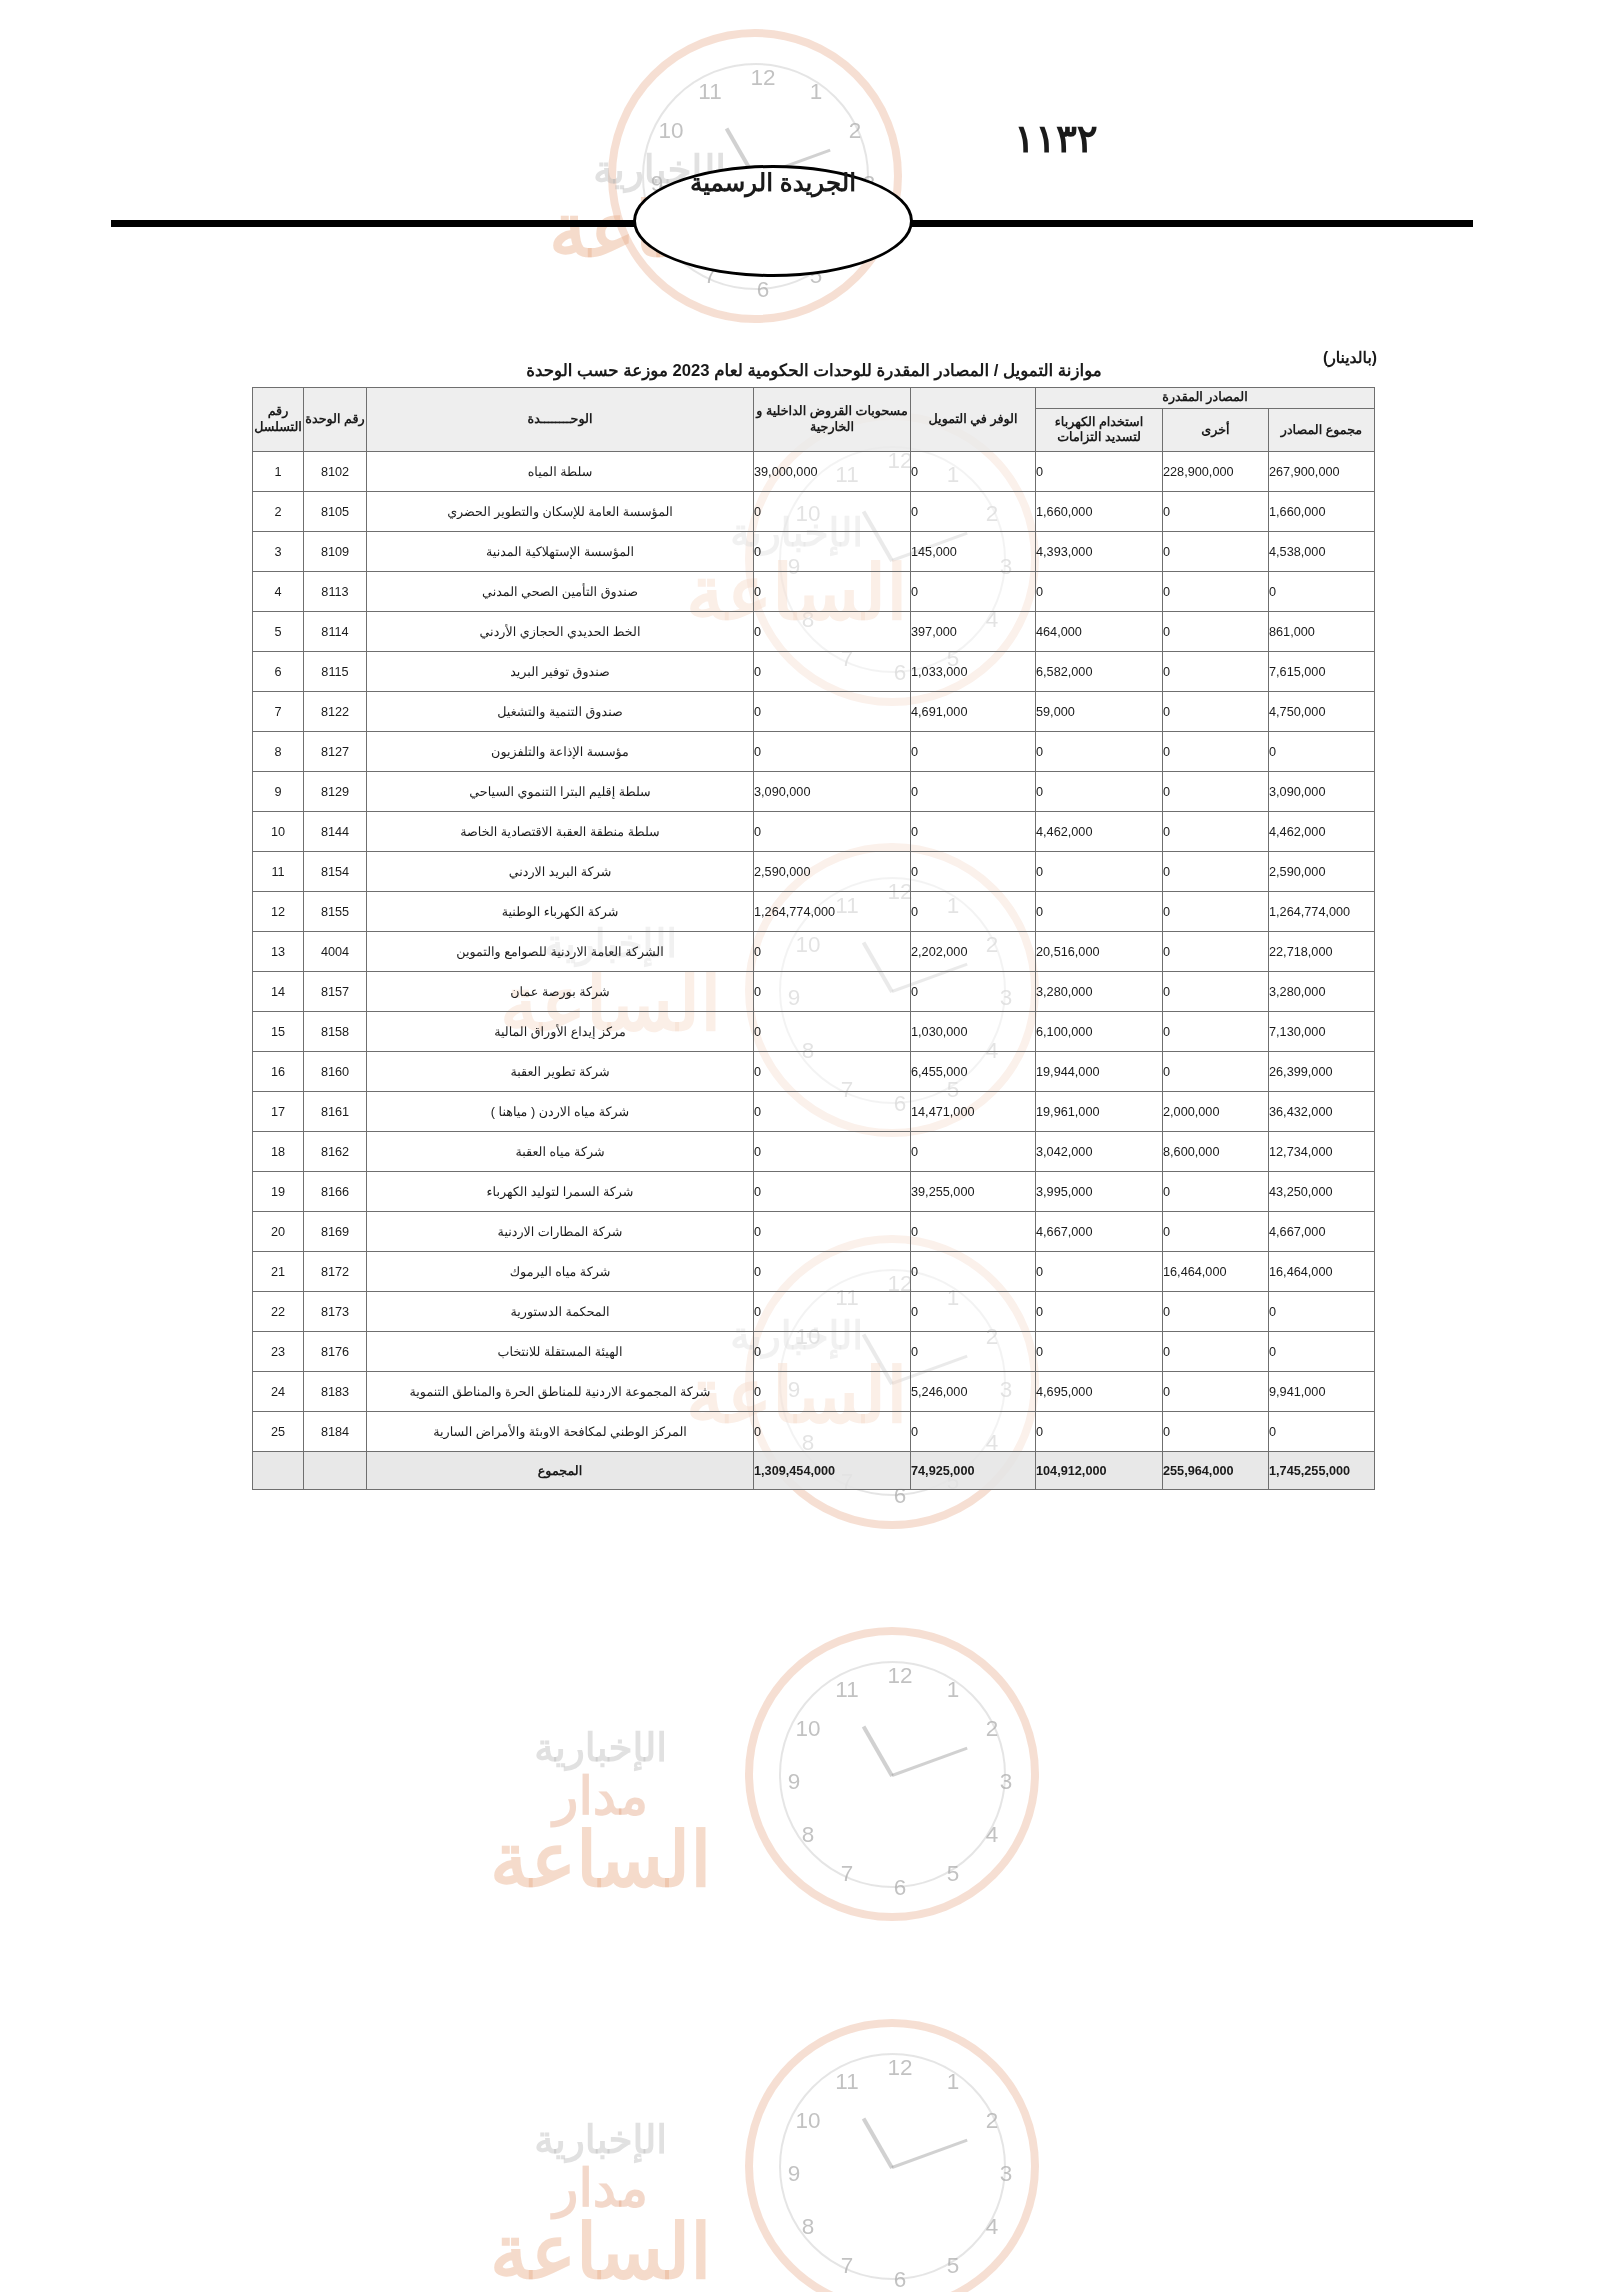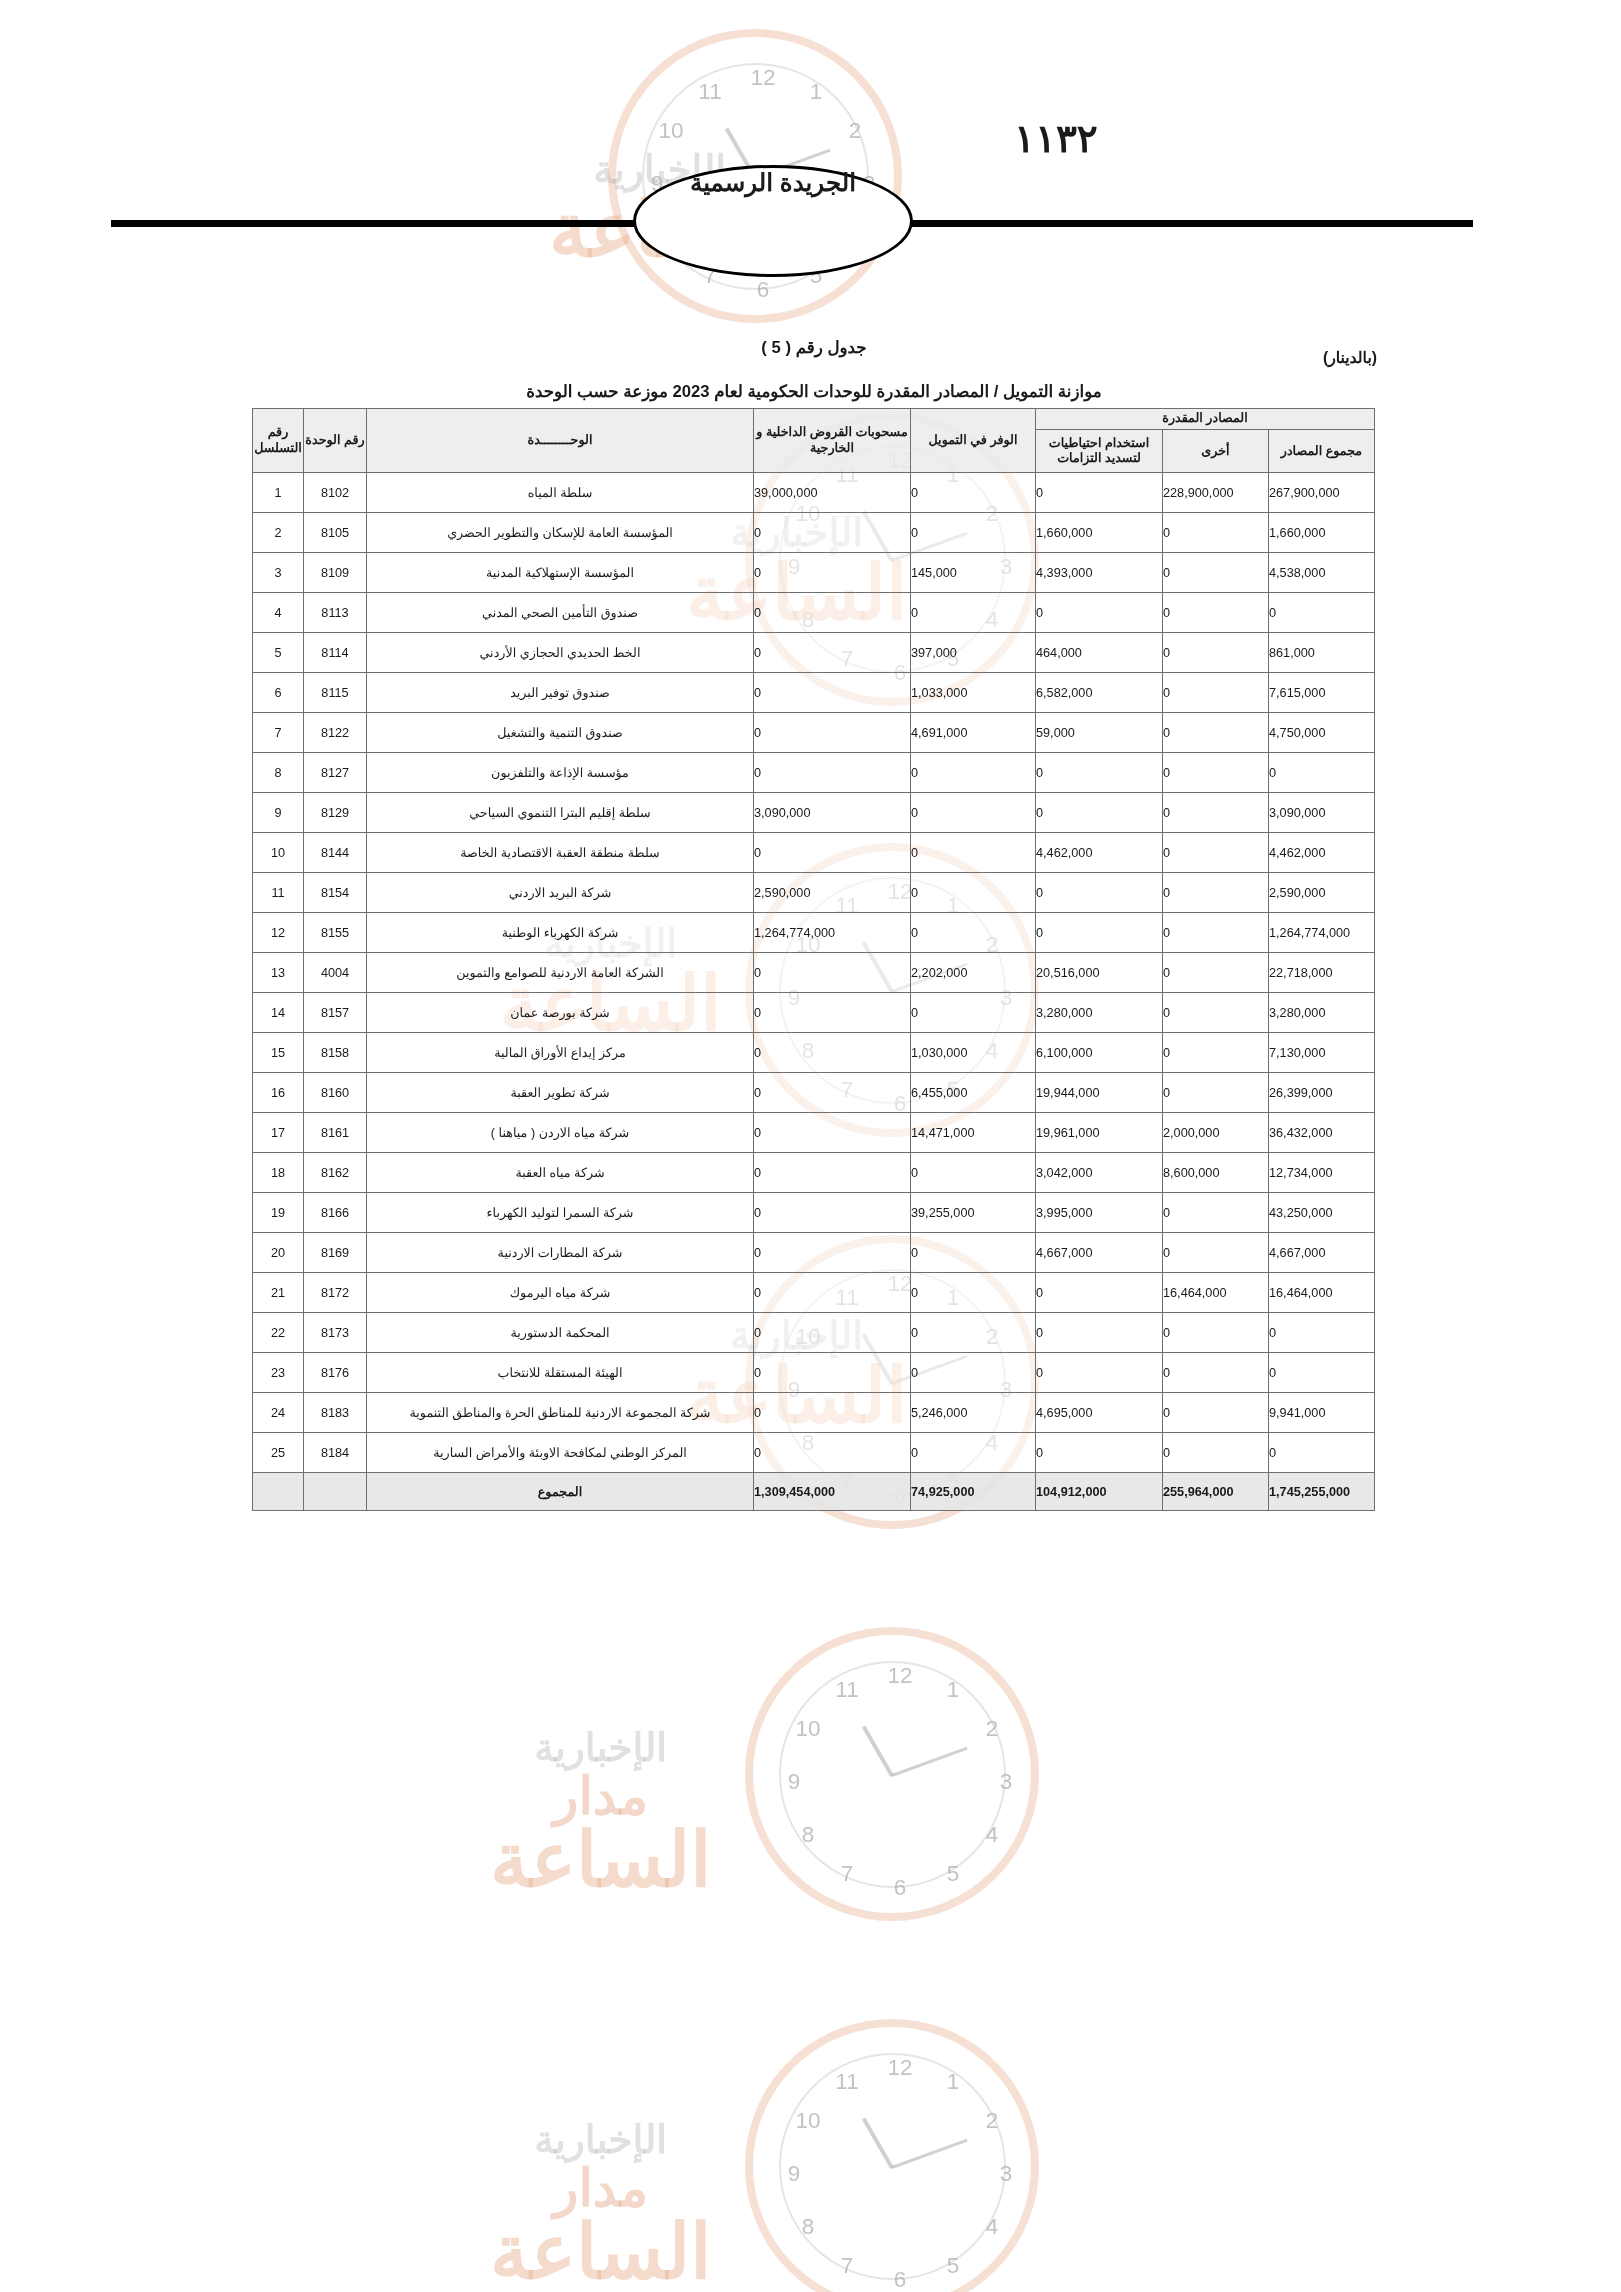--- a/index.html
+++ b/index.html
@@ -324,21 +324,20 @@
 </div>
 
 <div class="page-number">١١٣٢</div>
 <div class="header-rule"></div>
 <div class="header-oval">
   <span>الجريدة الرسمية</span>
 </div>
 
 <div class="doc">
   <div class="currency-note">(بالدينار)</div>
-  <div class="tbl-title1">جدول رقم  ( 5 )</div>
   <div class="tbl-title2">موازنة التمويل / المصادر المقدرة للوحدات الحكومية لعام  2023   موزعة حسب الوحدة</div>
 
   <table class="fin">
     <colgroup>
       <col class="c-tot">
         <col class="c-oth">
         <col class="c-use">
         <col class="c-sav">
       <col class="c-lvl">
         <col class="c-unit">
@@ -350,21 +349,21 @@
         <td colspan="3">المصادر المقدرة</td>
         <td rowspan="2" class="h-sub">الوفر في التمويل</td>
         <td rowspan="2" class="h-sub">مسحوبات القروض الداخلية و الخارجية</td>
         <td rowspan="2" class="h-sub">الوحــــــــدة</td>
         <td rowspan="2" class="h-sub">رقم الوحدة</td>
         <td rowspan="2" class="h-sub">رقم التسلسل</td>
       </tr>
       <tr class="h-sub">
         <td>مجموع المصادر</td>
         <td>أخرى</td>
-        <td>استخدام احتياطيات لتسديد التزامات</td>
+        <td>استخدام الكهرباء لتسديد التزامات</td>
       </tr>
     </thead>
     <tbody id="tbody">
         <tr>
           <td class="num">267,900,000</td>
           <td class="num">228,900,000</td>
           <td class="num">0</td>
           <td class="num">0</td>
           <td class="num">39,000,000</td>
           <td class="unit">سلطة المياه</td>

